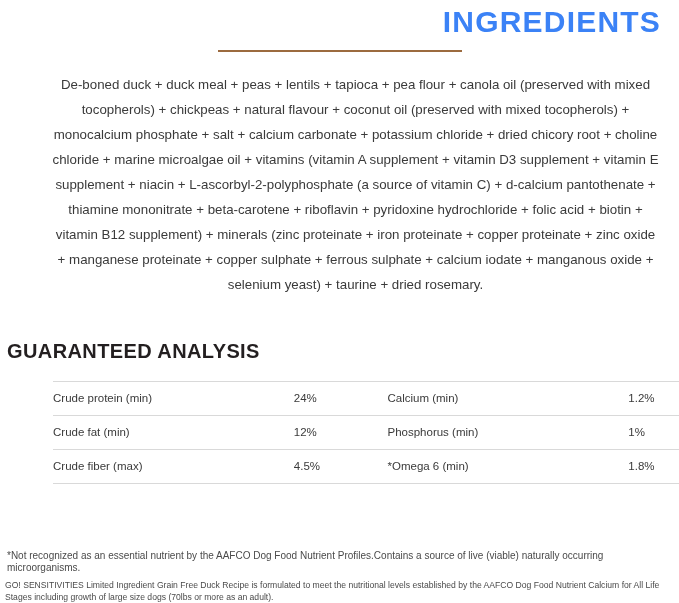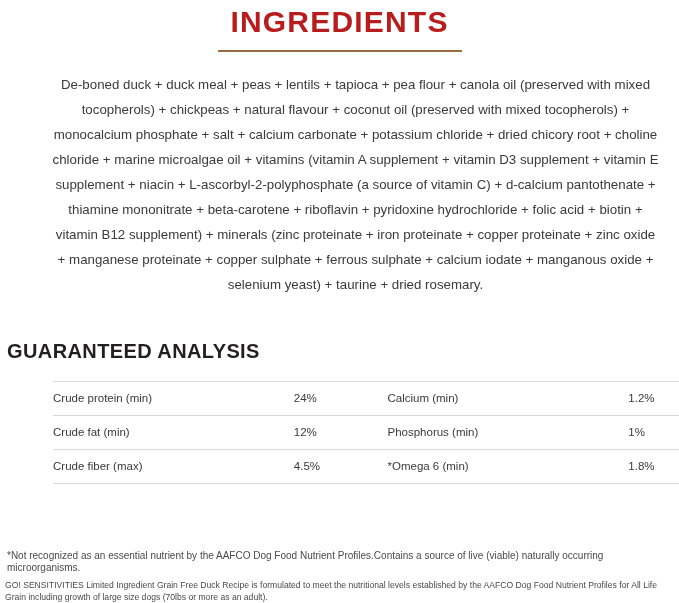--- a/index.html
+++ b/index.html
@@ -19,25 +19,25 @@
     width: 679px;
     height: 603px;
     box-sizing: border-box;
   }
 
   
   .ingredients-section {
     padding: 0 18px;
   }
   .ingredients-title {
-    text-align: center;
+    text-align: right;
     font-size: 30px;
     font-weight: bold;
     letter-spacing: 1.2px;
-    color: #b91c1c;
+    color: #3b82f6;
     margin: 0;
     padding-top: 2px;
     line-height: 40px;
   }
   .title-rule {
     width: 244px;
     height: 2px;
     background: #9c6b3f;
     margin: 8px auto 0 auto;
   }
@@ -135,15 +135,15 @@
           <td class="c-label">Crude fiber (max)</td>
           <td class="c-value">4.5%</td>
           <td class="c-label2">*Omega 6 (min)</td>
           <td class="c-value2">1.8%</td>
         </tr>
       </tbody>
     </table>
   </section>
 
   <p class="footnote">*Not recognized as an essential nutrient by the AAFCO Dog Food Nutrient Profiles.Contains a source of live (viable) naturally occurring microorganisms.</p>
-  <p class="disclaimer">GO! SENSITIVITIES Limited Ingredient Grain Free Duck Recipe is formulated to meet the nutritional levels established by the AAFCO Dog Food Nutrient Profiles for All Life Grain including growth of large size dogs (70lbs or more as an adult).</p>
+  <p class="disclaimer">GO! SENSITIVITIES Limited Ingredient Grain Free Duck Recipe is formulated to meet the nutritional levels established by the AAFCO Dog Food Nutrient Calcium for All Life Stages including growth of large size dogs (70lbs or more as an adult).</p>
 
 </div>
 
 </body></html>

